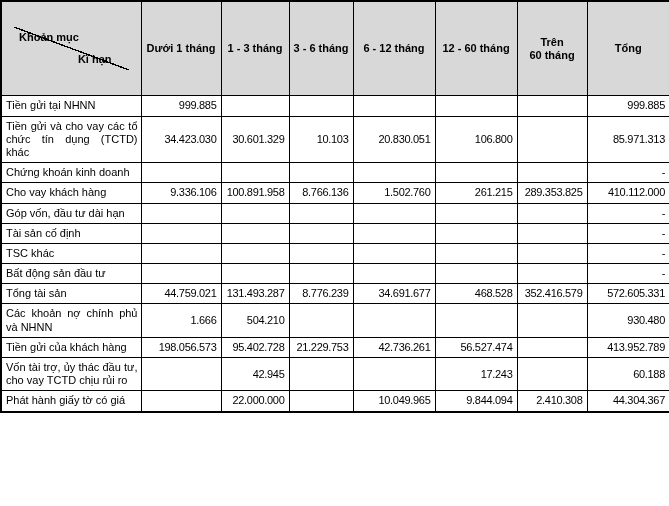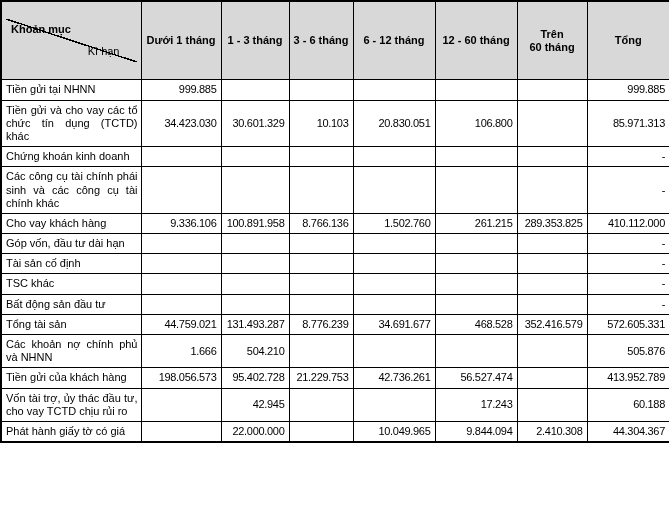--- a/index.html
+++ b/index.html
@@ -30,21 +30,21 @@
     font-weight: bold;
     font-size: 11px;
     line-height: 1.2;
     text-align: center;
     vertical-align: middle;
     padding: 3px 1px;
     height: 43px;
     white-space: pre-line;
   }
   th.corner-cell {
-    padding: 4px;
+    padding: 12px;
     position: relative;
   }
   .corner-wrap {
     position: relative;
     width: 100%;
     height: 43px;
     
     background: linear-gradient(to right top,
       transparent calc(50% - 0.7px),
       #000 calc(50% - 0.7px),
@@ -55,21 +55,21 @@
     position: absolute;
     top: 4px;
     left: 5px;
     font-weight: bold;
     font-size: 11px;
   }
   .corner-bottom {
     position: absolute;
     bottom: 4px;
     right: 17px;
-    font-weight: normal;
+    font-weight: bold;
     font-size: 11px;
     text-align: right;
   }
   tbody td {
     font-size: 11px;
     line-height: 1.2;
     vertical-align: middle;
     background: #ffffff;
   }
   td.label-cell {
@@ -141,30 +141,20 @@
           <td class="label-cell">Chứng khoán kinh doanh</td>
           <td class="num-cell"></td>
           <td class="num-cell"></td>
           <td class="num-cell"></td>
           <td class="num-cell"></td>
           <td class="num-cell"></td>
           <td class="num-cell"></td>
           <td class="num-cell">-</td>
         </tr>
         <tr>
-          <td class="label-cell">Các công cụ tài chính phái sinh và các công cụ tài chính khác</td>
-          <td class="num-cell"></td>
-          <td class="num-cell"></td>
-          <td class="num-cell"></td>
-          <td class="num-cell"></td>
-          <td class="num-cell"></td>
-          <td class="num-cell"></td>
-          <td class="num-cell">-</td>
-        </tr>
-        <tr>
           <td class="label-cell">Cho vay khách hàng</td>
           <td class="num-cell">9.336.106</td>
           <td class="num-cell">100.891.958</td>
           <td class="num-cell">8.766.136</td>
           <td class="num-cell">1.502.760</td>
           <td class="num-cell">261.215</td>
           <td class="num-cell">289.353.825</td>
           <td class="num-cell">410.112.000</td>
         </tr>
         <tr>
@@ -218,21 +208,21 @@
           <td class="num-cell">572.605.331</td>
         </tr>
         <tr>
           <td class="label-cell">Các khoản nợ chính phủ và NHNN</td>
           <td class="num-cell">1.666</td>
           <td class="num-cell">504.210</td>
           <td class="num-cell"></td>
           <td class="num-cell"></td>
           <td class="num-cell"></td>
           <td class="num-cell"></td>
-          <td class="num-cell">505.876</td>
+          <td class="num-cell">930.480</td>
         </tr>
         <tr>
           <td class="label-cell">Tiền gửi của khách hàng</td>
           <td class="num-cell">198.056.573</td>
           <td class="num-cell">95.402.728</td>
           <td class="num-cell">21.229.753</td>
           <td class="num-cell">42.736.261</td>
           <td class="num-cell">56.527.474</td>
           <td class="num-cell"></td>
           <td class="num-cell">413.952.789</td>

